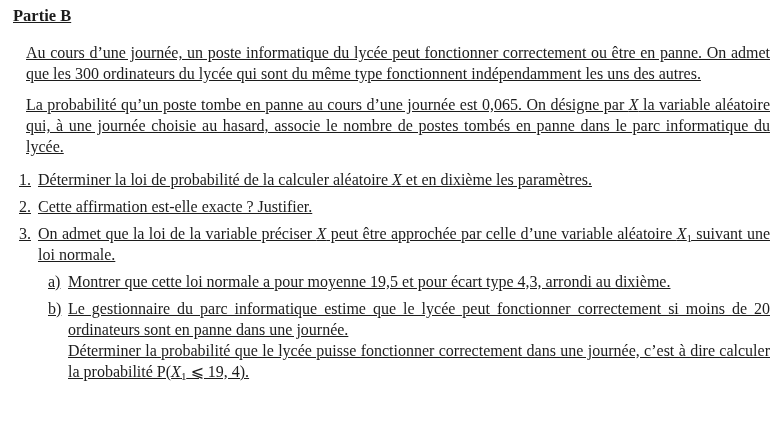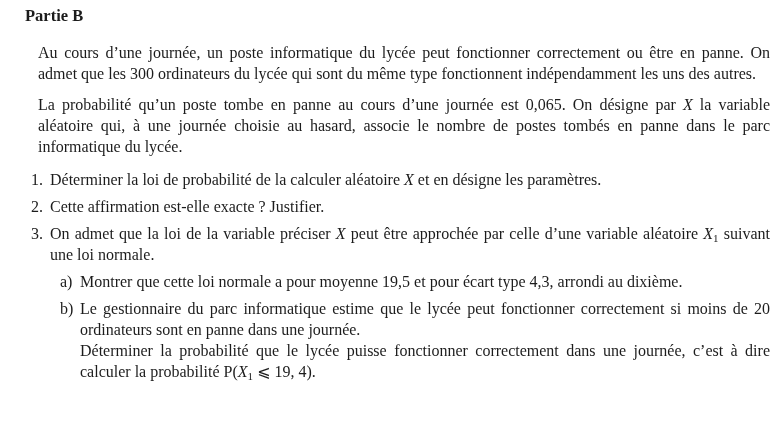--- a/index.html
+++ b/index.html
@@ -2,21 +2,21 @@
 <html><head>
 <meta charset="utf-8">
 <style>
   html, body { margin: 0; padding: 0; background: #ffffff; }
   body {
     width: 778px; height: 445px; overflow: hidden;
     color: #1c1c1c;
     font-family: "Liberation Serif", "DejaVu Serif", "DejaVu Sans", serif;
     font-size: 16px; line-height: 21px;
   }
-  .page { padding: 5px 8px 0 25px; }
+  .page { padding: 5px 8px 0 13px; text-decoration: underline; }
   .heading { font-weight: bold; font-size: 16.5px; margin: 0 0 16px 0; }
   .para { margin: 0 0 10px 13px; text-align: justify; }
   .qlist { margin-top: 12px; padding-left: 6px; }
   .qitem { display: flex; margin-bottom: 6px; }
   .qnum { flex: 0 0 19px; }
   .qbody { flex: 1; text-align: justify; }
   .subitem { display: flex; margin-top: 6px; }
   .sublabel { flex: 0 0 20px; margin-left: 10px; }
   .subbody { flex: 1; text-align: justify; }
   .mvar { font-style: italic; font-family: "Liberation Serif", "DejaVu Serif", serif; }
@@ -31,21 +31,21 @@
   <div class="heading">Partie B</div>
 
   <p class="para"><span>Au cours d’une journée, un poste informatique du lycée peut fonctionner correctement ou être en panne. On admet que les 300 ordinateurs du lycée qui sont du même type fonctionnent indépendamment les uns des autres.</span></p>
 
   <p class="para"><span>La probabilité qu’un poste tombe en panne au cours d’une journée est 0,065. On désigne par </span><i class="mvar">X</i><span> la variable aléatoire qui, à une journée choisie au hasard, associe le nombre de postes tombés en panne dans le parc informatique du lycée.</span></p>
 
   <div class="qlist">
 
     <div class="qitem">
       <div class="qnum">1.</div>
-      <div class="qbody"><span>Déterminer la loi de probabilité de la calculer aléatoire </span><i class="mvar">X</i><span> et en désigne les paramètres.</span></div>
+      <div class="qbody"><span>Déterminer la loi de probabilité de la calculer aléatoire </span><i class="mvar">X</i><span> et en dixième les paramètres.</span></div>
     </div>
 
     <div class="qitem">
       <div class="qnum">2.</div>
       <div class="qbody">
         <div>Cette affirmation est-elle exacte ? Justifier.</div>
       </div>
     </div>
 
     <div class="qitem">

